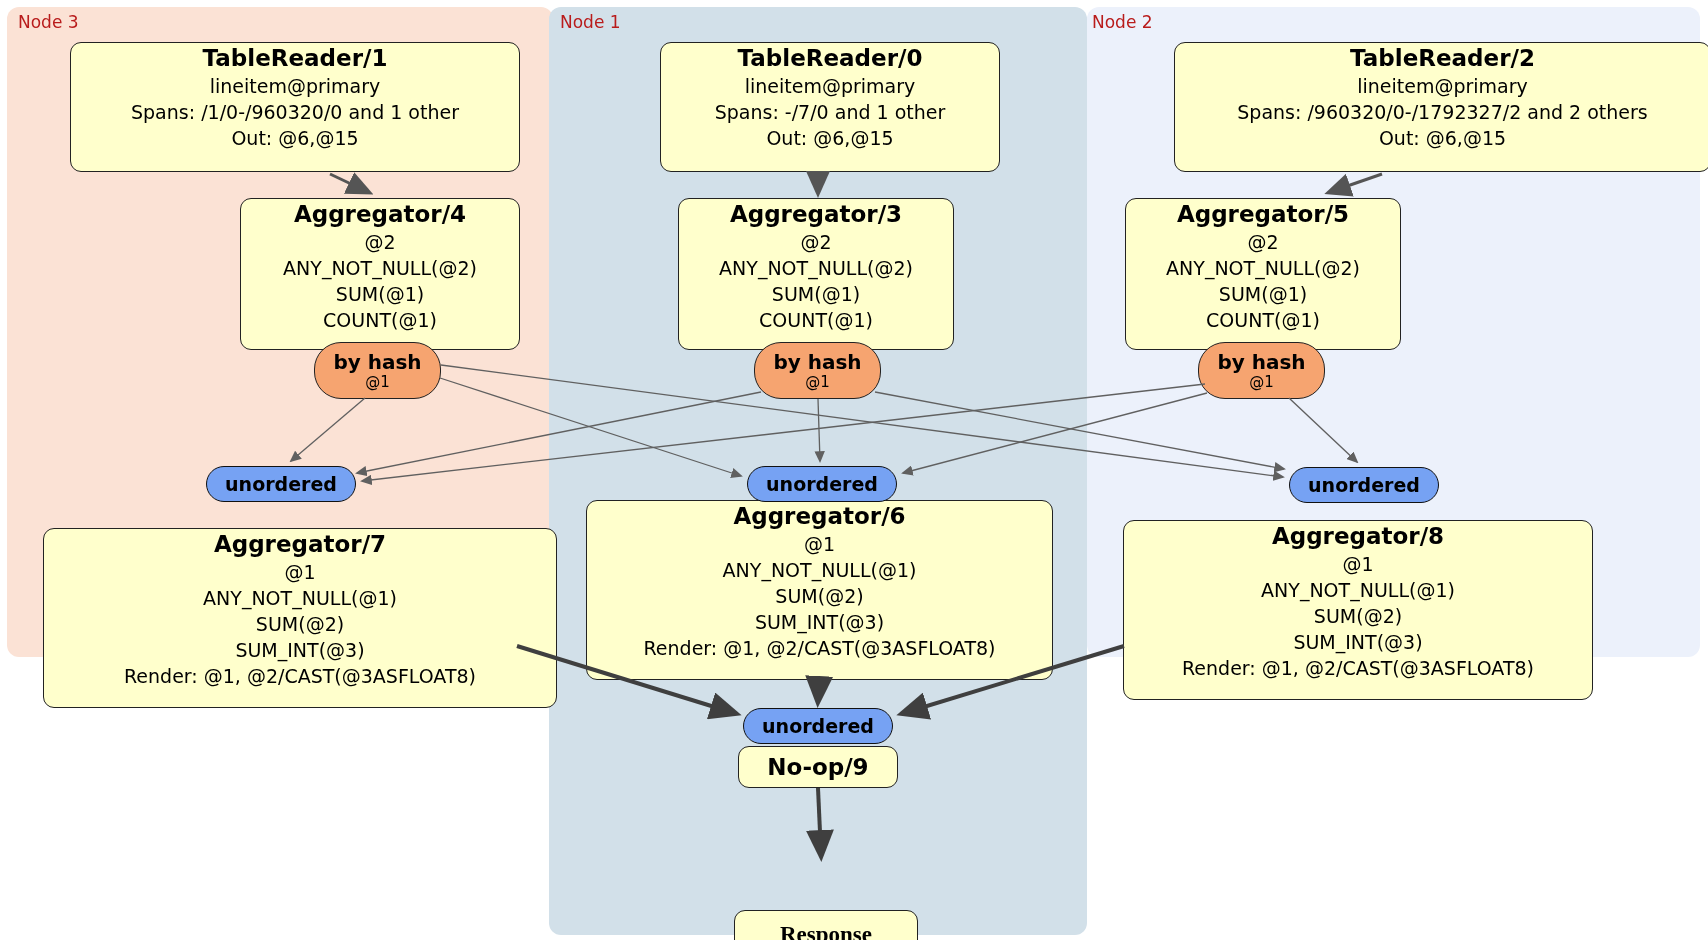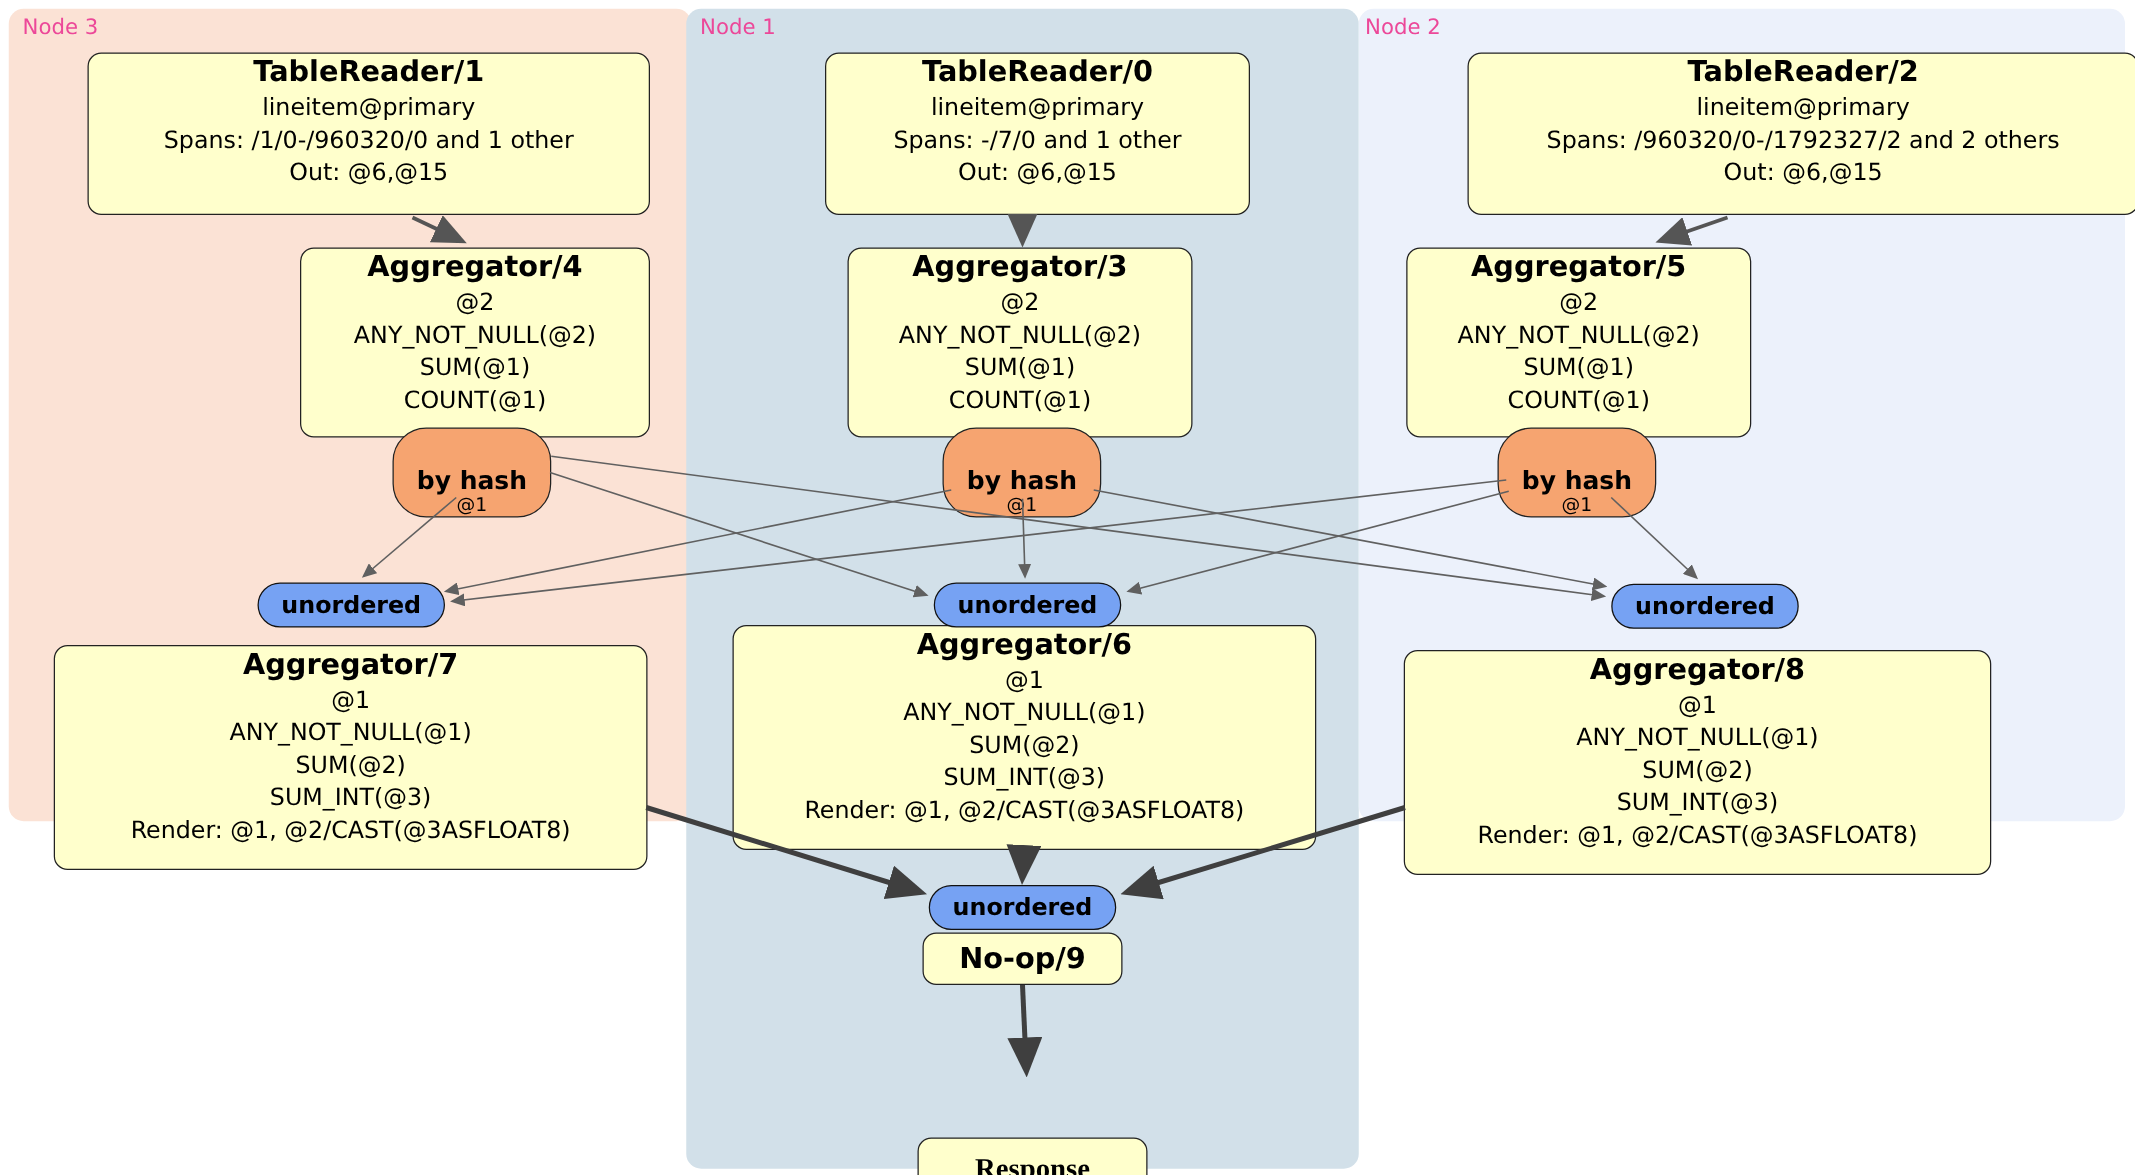--- a/index.html
+++ b/index.html
@@ -5,32 +5,32 @@
   :root{
     --node3_bg:#fbe2d5; --node1_bg:#d2e0e9; --node2_bg:#ecf1fb;
     --box_bg:#ffffcc; --box_border:#222222;
     --hash_bg:#f6a470; --sync_bg:#76a2f3;
     --edge_thin:#606060; --edge_thick:#3f3f3f; --text:#000000;
   }
   *{margin:0;padding:0;box-sizing:border-box;}
   body{background:#ffffff;font-family:"DejaVu Sans","Liberation Sans",sans-serif;color:var(--text);}
   .canvas{position:relative;width:1708px;height:940px;background:#ffffff;overflow:hidden;}
   .region{position:absolute;border-radius:12px;z-index:0;}
-  .region-label{position:absolute;font-size:17px;color:#ec4899;z-index:1;}
+  .region-label{position:absolute;font-size:17px;color:#b91c1c;z-index:1;}
   .pbox{
     position:absolute;background:var(--box_bg);border:1.6px solid var(--box_border);
     border-radius:11px;z-index:2;text-align:center;padding-top:0;
   }
   .box-title{font-weight:bold;font-size:23px;line-height:30px;white-space:nowrap;}
   .box-line{font-size:19px;line-height:26px;white-space:nowrap;}
   .single{display:flex;align-items:center;justify-content:center;padding-top:0;}
   .oval-hash{
-    position:absolute;width:127px;height:72px;background:var(--hash_bg);
+    position:absolute;width:127px;height:57px;background:var(--hash_bg);
     border:1.6px solid #222;border-radius:27px;z-index:3;text-align:center;
-    display:flex;flex-direction:column;align-items:center;justify-content:flex-end;
+    display:flex;flex-direction:column;align-items:center;justify-content:center;
   }
   .oval-hash .hash-label{font-weight:bold;font-size:20px;line-height:23px;}
   .oval-hash .hash-detail{font-size:15px;line-height:17px;}
   .oval-sync{
     position:absolute;width:150px;height:36px;background:var(--sync_bg);
     border:1.6px solid #111;border-radius:18px;z-index:3;
     display:flex;align-items:center;justify-content:center;
     font-weight:bold;font-size:19px;
   }
   svg.edges{position:absolute;left:0;top:0;z-index:5;pointer-events:none;}
@@ -109,21 +109,21 @@
   <div class="oval-sync" style="left:206px;top:466px;">
     <span>unordered</span>
   </div>
   <div class="oval-sync" style="left:747px;top:466px;">
     <span>unordered</span>
   </div>
   <div class="oval-sync" style="left:1289px;top:467px;">
     <span>unordered</span>
   </div>
 
-  <div class="pbox" style="left:43px;top:516px;width:475px;height:180px;">
+  <div class="pbox" style="left:43px;top:528px;width:514px;height:180px;">
     <div class="box-title">Aggregator/7</div>
     <div class="box-line">@1</div>
     <div class="box-line">ANY_NOT_NULL(@1)</div>
     <div class="box-line">SUM(@2)</div>
     <div class="box-line">SUM_INT(@3)</div>
     <div class="box-line">Render: @1, @2/CAST(@3ASFLOAT8)</div>
   </div>
 
   <div class="pbox" style="left:586px;top:500px;width:467px;height:180px;">
     <div class="box-title">Aggregator/6</div>

